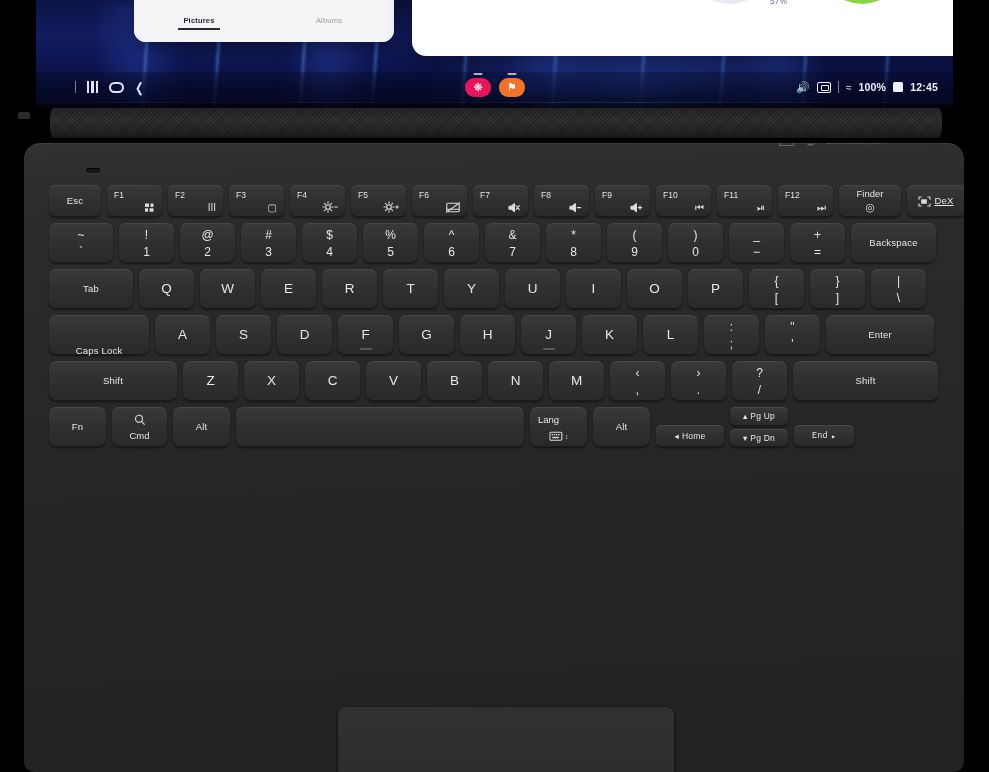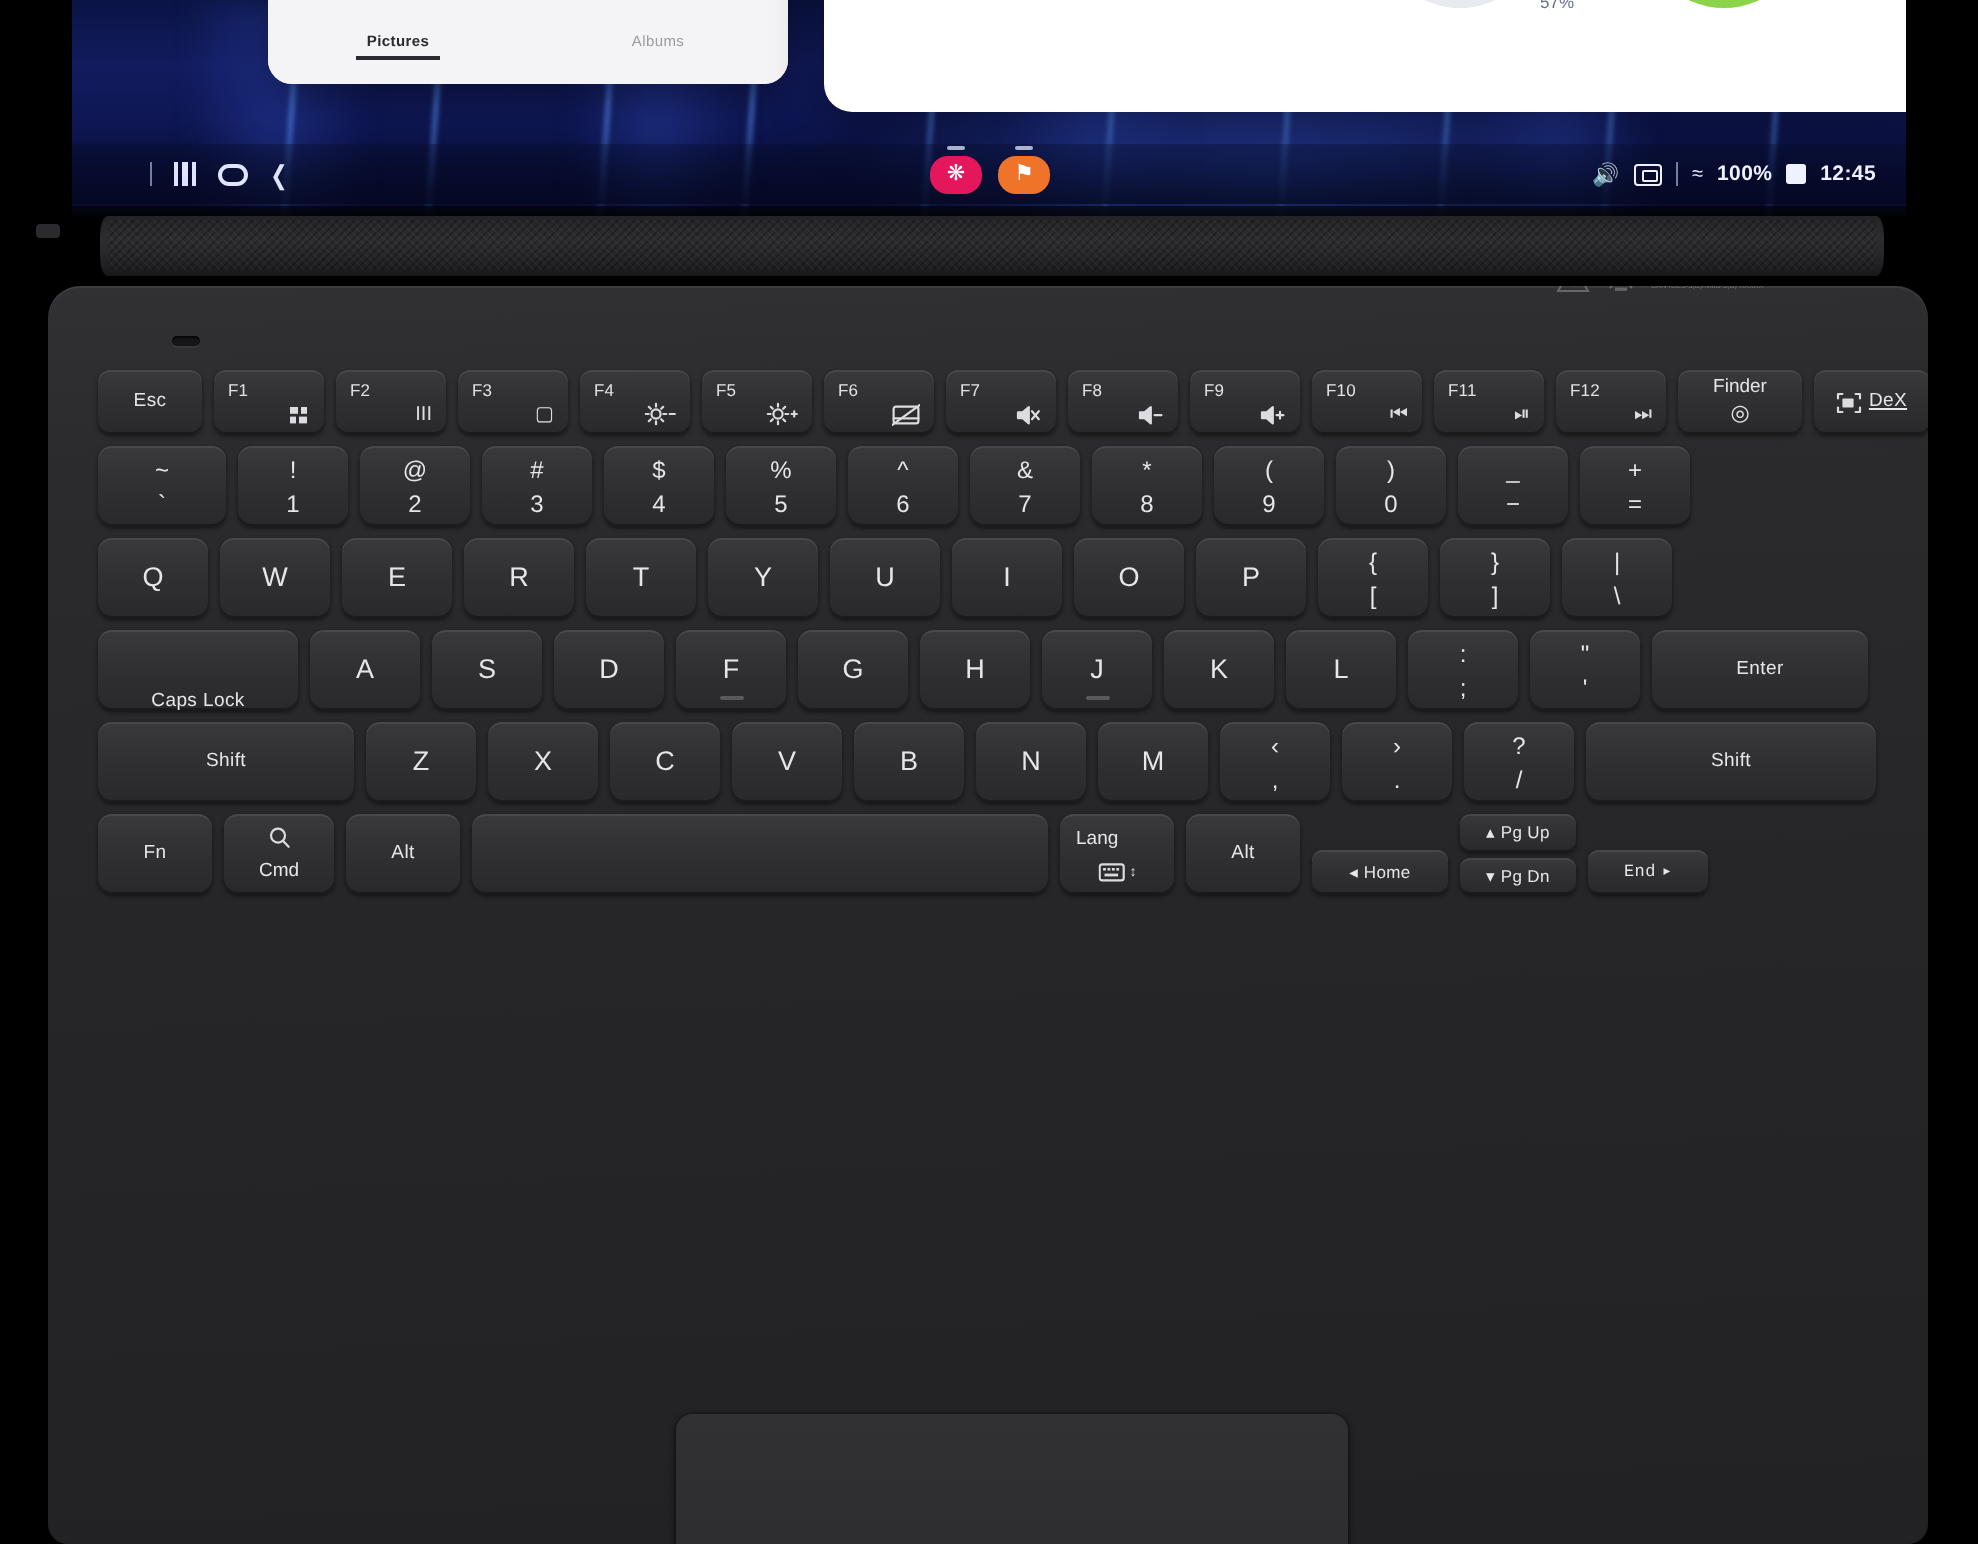--- a/index.html
+++ b/index.html
@@ -741,22 +741,28 @@
               <span class="top">_</span>
               <span class="bot">−</span>
             </span>
           </div>
           <div class="key" style="width: 55px;">
             <span class="dual">
               <span class="top">+</span>
               <span class="bot">=</span>
             </span>
           </div>
+          <div class="key" style="width: 85px;">
+            <span class="legend-word">Backspace</span>
+          </div>
         </div>
         <div class="krow">
+          <div class="key" style="width: 84px;">
+            <span class="legend-word">Tab</span>
+          </div>
           <div class="key" style="width: 55px;">
             <span class="legend-main">Q</span>
           </div>
           <div class="key" style="width: 55px;">
             <span class="legend-main">W</span>
           </div>
           <div class="key" style="width: 55px;">
             <span class="legend-main">E</span>
           </div>
           <div class="key" style="width: 55px;">

